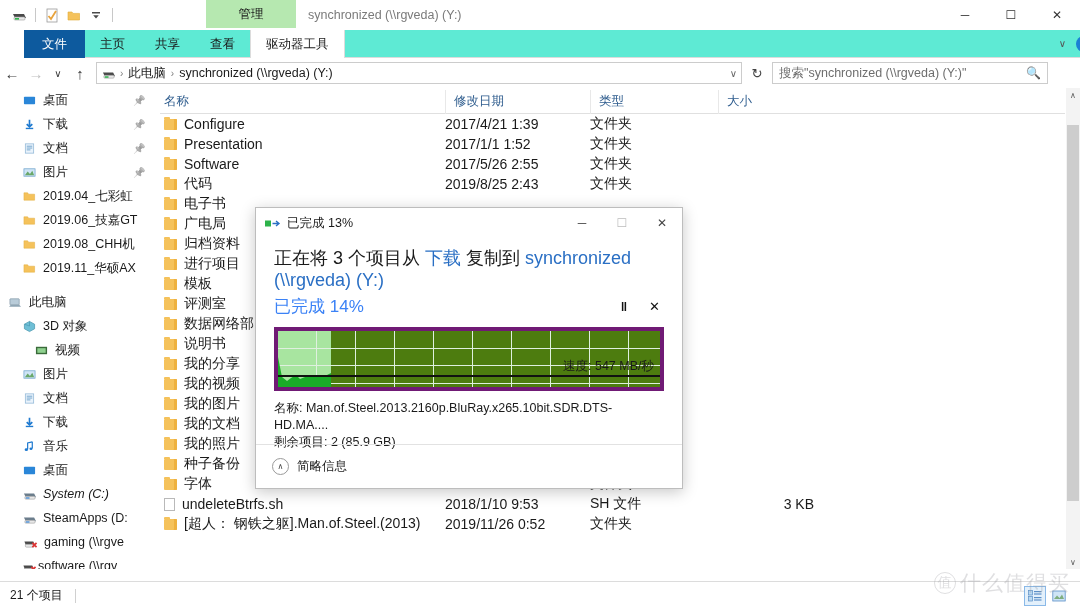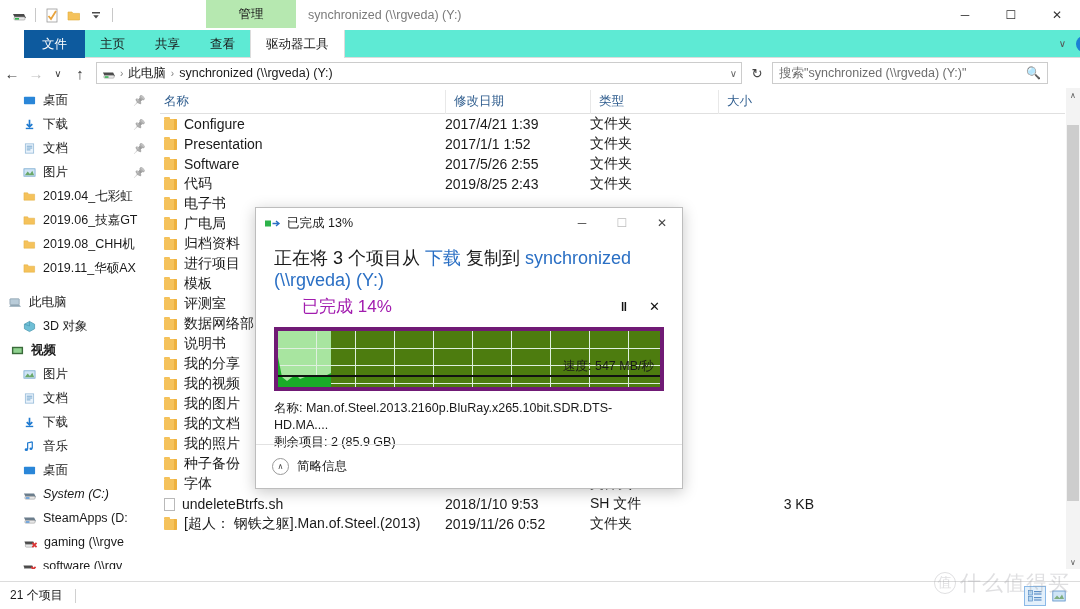--- a/index.html
+++ b/index.html
@@ -170,21 +170,21 @@
   }
   .dlg-copyico { width: 16px; display: flex; align-items: center; gap: 1px; flex: 0 0 16px; }
   .dlg-wc { margin-left: auto; display: flex; }
   .dw { width: 40px; height: 30px; display: flex; align-items: center;
         justify-content: center; font-size: 12px; color: #444; }
   .dw.dim { color: #bdbdbd; }
   .dlg-body { padding: 8px 18px 0 18px; }
   .dlg-line1 { font-size: 18px; color: #1a1a1a; margin-bottom: 4px; }
   .dlg-line1 .lnk { color: #2a6fc4; }
   .dlg-pct-row { display: flex; align-items: center; }
-  .dlg-pct { font-size: 17px; color: #a21caf; margin-left: 28px; }
+  .dlg-pct { font-size: 17px; color: #3b82f6; }
   .dlg-ctrls { margin-left: auto; display: flex; align-items: center; gap: 22px; padding-right: 4px; }
   .dlg-ctrl { font-size: 13px; color: #111; font-weight: bold; }
 
   .graph {
     margin-top: 9px; width: 390px; height: 64px; border: 4px solid #701a75;
     position: relative; background: #4d7c0f; overflow: hidden;
   }
   .grid-v { position: absolute; top: 0; bottom: 0; width: 1px; background: #dff0df; }
   .grid-h { position: absolute; left: 0; right: 0; height: 1px; background: #dff0df; }
   .area-light { position: absolute; left: 0; top: 0; width: 53px; bottom: 0; background: #a8e5a0; }
@@ -372,21 +372,21 @@
       </div>
       <div class="side-item" style="padding-left: 20px;">
         <span class="side-ico">
           <svg width="15" height="13" viewBox="0 0 16 14">
             <path d="M8 1.5 L13.5 4.5 L13.5 9.5 L8 12.5 L2.5 9.5 L2.5 4.5 Z" fill="#6fbfd6" stroke="#3e8fa8" stroke-width="0.7"></path>
             <path d="M8 1.5 L8 6.5 L2.5 4.5" stroke="#3e8fa8" stroke-width="0.6" fill="none"></path>
           </svg>
         </span>
         <span style="margin-left: 5px; overflow: hidden;">3D 对象</span>
       </div>
-      <div class="side-item" style="padding-left: 8px; font-weight: bold;">
+      <div class="side-item" style="padding-left: 32px;">
         <span class="side-ico">
           <svg width="15" height="13" viewBox="0 0 16 14">
             <rect x="2" y="3" width="12" height="8" fill="#3a6b3a"></rect>
             <rect x="3.5" y="4.5" width="9" height="5" fill="#8fd18f"></rect>
           </svg>
         </span>
         <span style="margin-left: 5px; overflow: hidden;">视频</span>
       </div>
       <div class="side-item" style="padding-left: 20px;">
         <span class="side-ico">
@@ -467,21 +467,21 @@
         <span style="margin-left: 5px; overflow: hidden;">gaming (\\rgve</span>
       </div>
       <div class="side-item" style="padding-left: 20px;">
         <span class="side-ico">
           <svg width="15" height="13" viewBox="0 0 16 14">
             <path d="M1.5 6 L11 6 L13 10 L3 10 Z" fill="#4a4a4a"></path>
             <rect x="2.5" y="9" width="9.5" height="3" rx="1" fill="#e8e8e8" stroke="#9a9a9a" stroke-width="0.6"></rect>
             <path d="M10 7.5 L14.5 12 M14.5 7.5 L10 12" stroke="#d33" stroke-width="1.8"></path>
           </svg>
         </span>
-        <span style="margin-left: 5px; overflow: hidden;">software (\\rgv</span>
+        <span style="overflow: hidden;">software (\\rgv</span>
       </div>
     </div>
   <div class="sb-track">
     <div class="sb-arrow">∧</div>
     <div class="sb-thumb" style="top:37px;height:376px;"></div>
     <div class="sb-arrow" style="position:absolute;bottom:0;width:14px;">∨</div>
   </div>
 
   <div class="listhead">
     <div class="colh c-name">名称</div>

